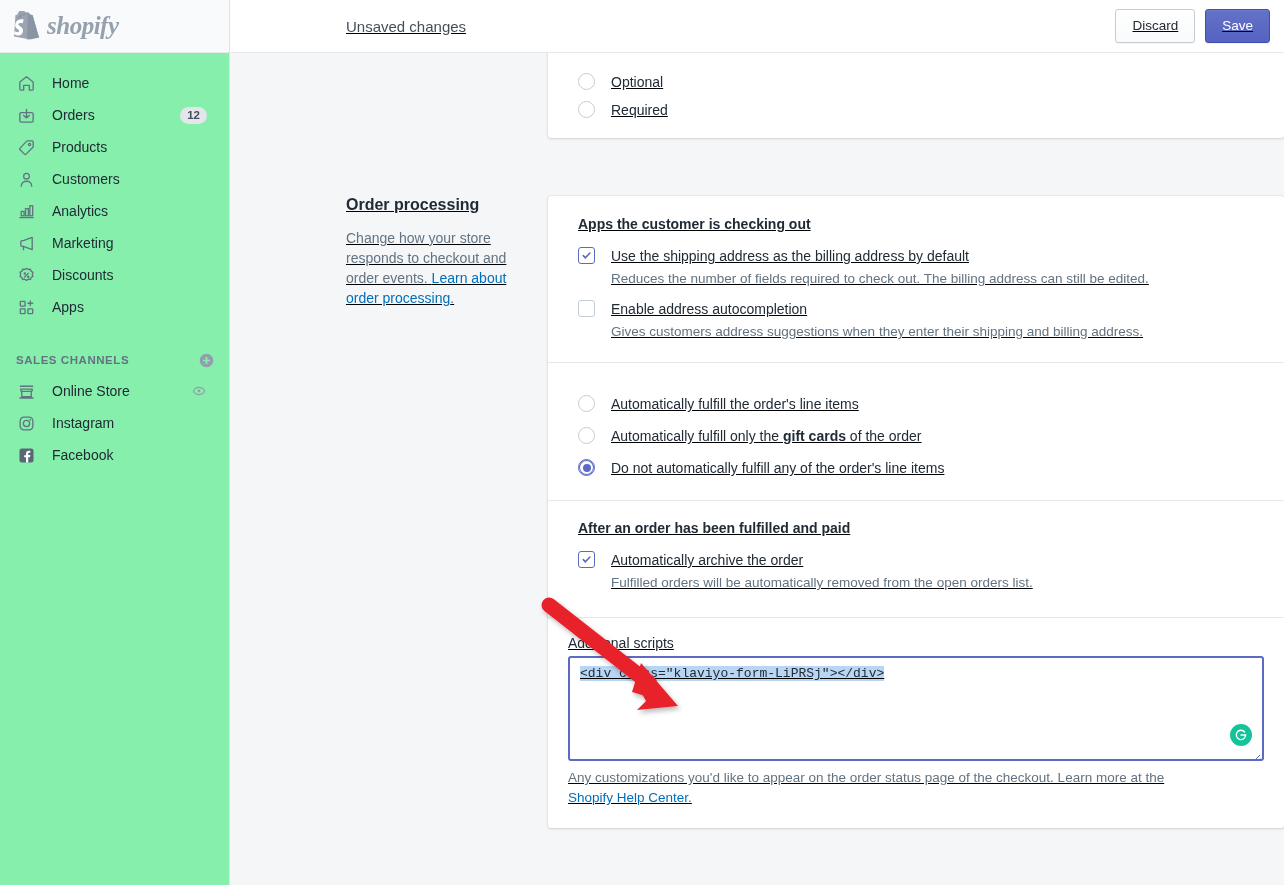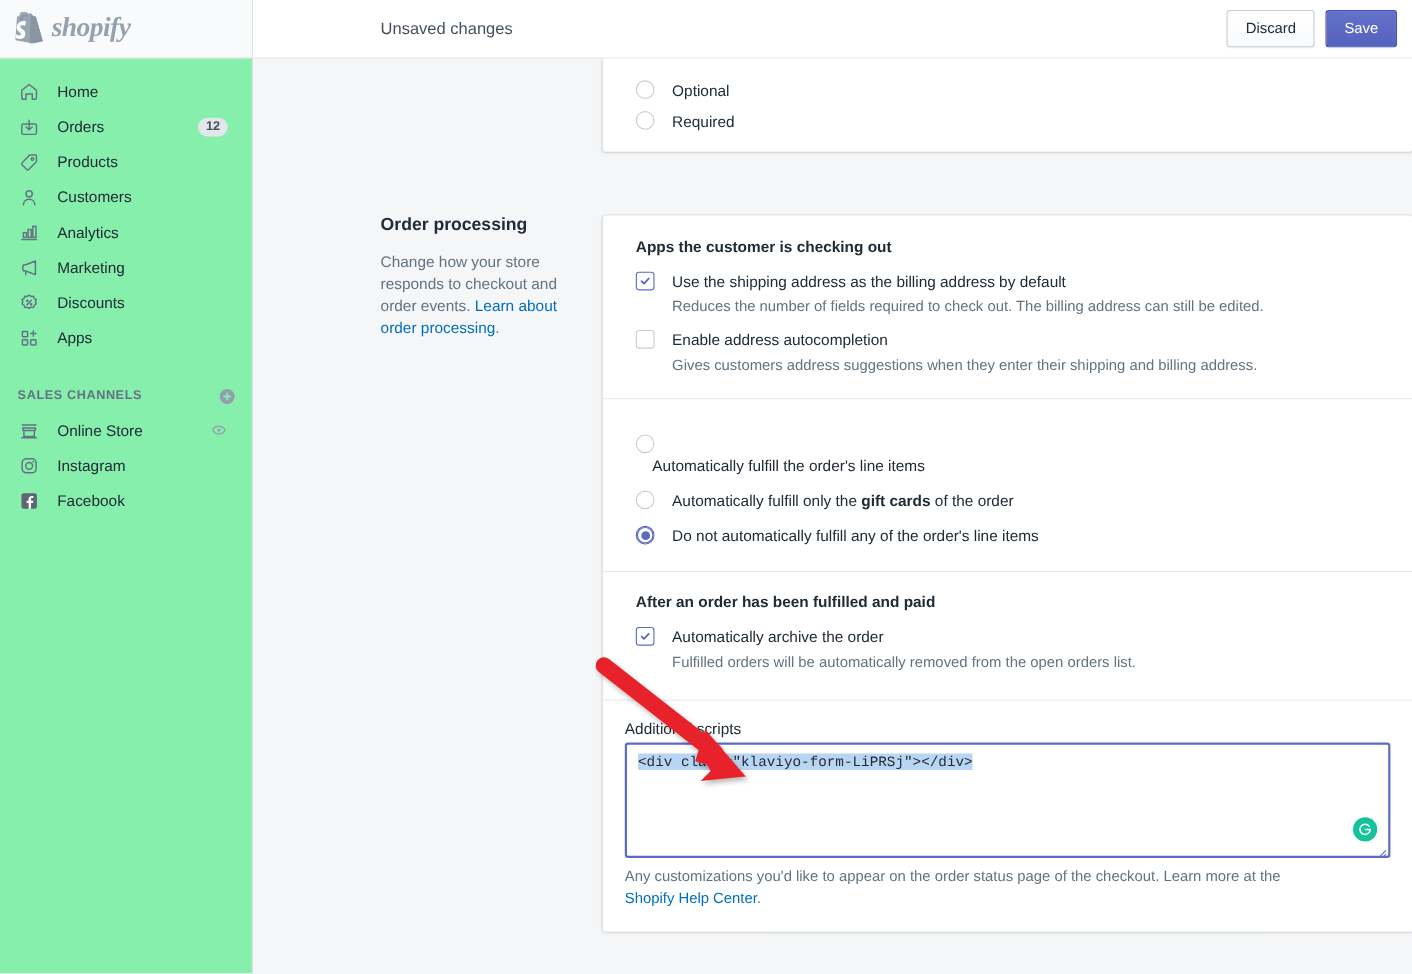--- a/index.html
+++ b/index.html
@@ -61,21 +61,21 @@
   }
   .section-title {
     font-size: 11.5px; font-weight: 600; letter-spacing: 0.55px;
     color: #637381; flex: 1 1 auto;
   }
   .section-add { color: #919eab; display: flex; cursor: pointer; }
 
   
   .main {
     flex: 1 1 auto; height: 885px; position: relative;
-    background: #f4f6f8; overflow: hidden;
+    background: #f4f6f8; overflow: hidden; text-decoration: underline;
   }
   .topbar {
     height: 53px; background: #ffffff;
     border-bottom: 1px solid #e6e9ec;
     display: flex; align-items: center;
     padding: 0 14px 0 0;
     position: relative; z-index: 5;
   }
   .topbar-title {
     font-size: 15px; color: #454f5b;
@@ -428,21 +428,21 @@
                 </span>
                 <span class="opt-body">
                   <div class="opt-label">Enable address autocompletion</div>
                   <div class="opt-help">Gives customers address suggestions when they enter their shipping and billing address.</div>
                 </span>
               </div>
             </div>
 
             <div class="card-sec" style="padding-top:19px;padding-bottom:20px;">
 
-              <div class="opt-row" style="margin-top:12px;flex-direction:column;">
+              <div class="opt-row" style="margin-top:12px;">
                 <span class="opt-ctrl">
                     <span class="radio"></span>
                   </span>
                 <span class="opt-body">
                   <span class="opt-label">Automatically fulfill the order's line items</span>
                 </span>
               </div>
 
               <div class="opt-row" style="margin-top:12px;">
                 <span class="opt-ctrl">

